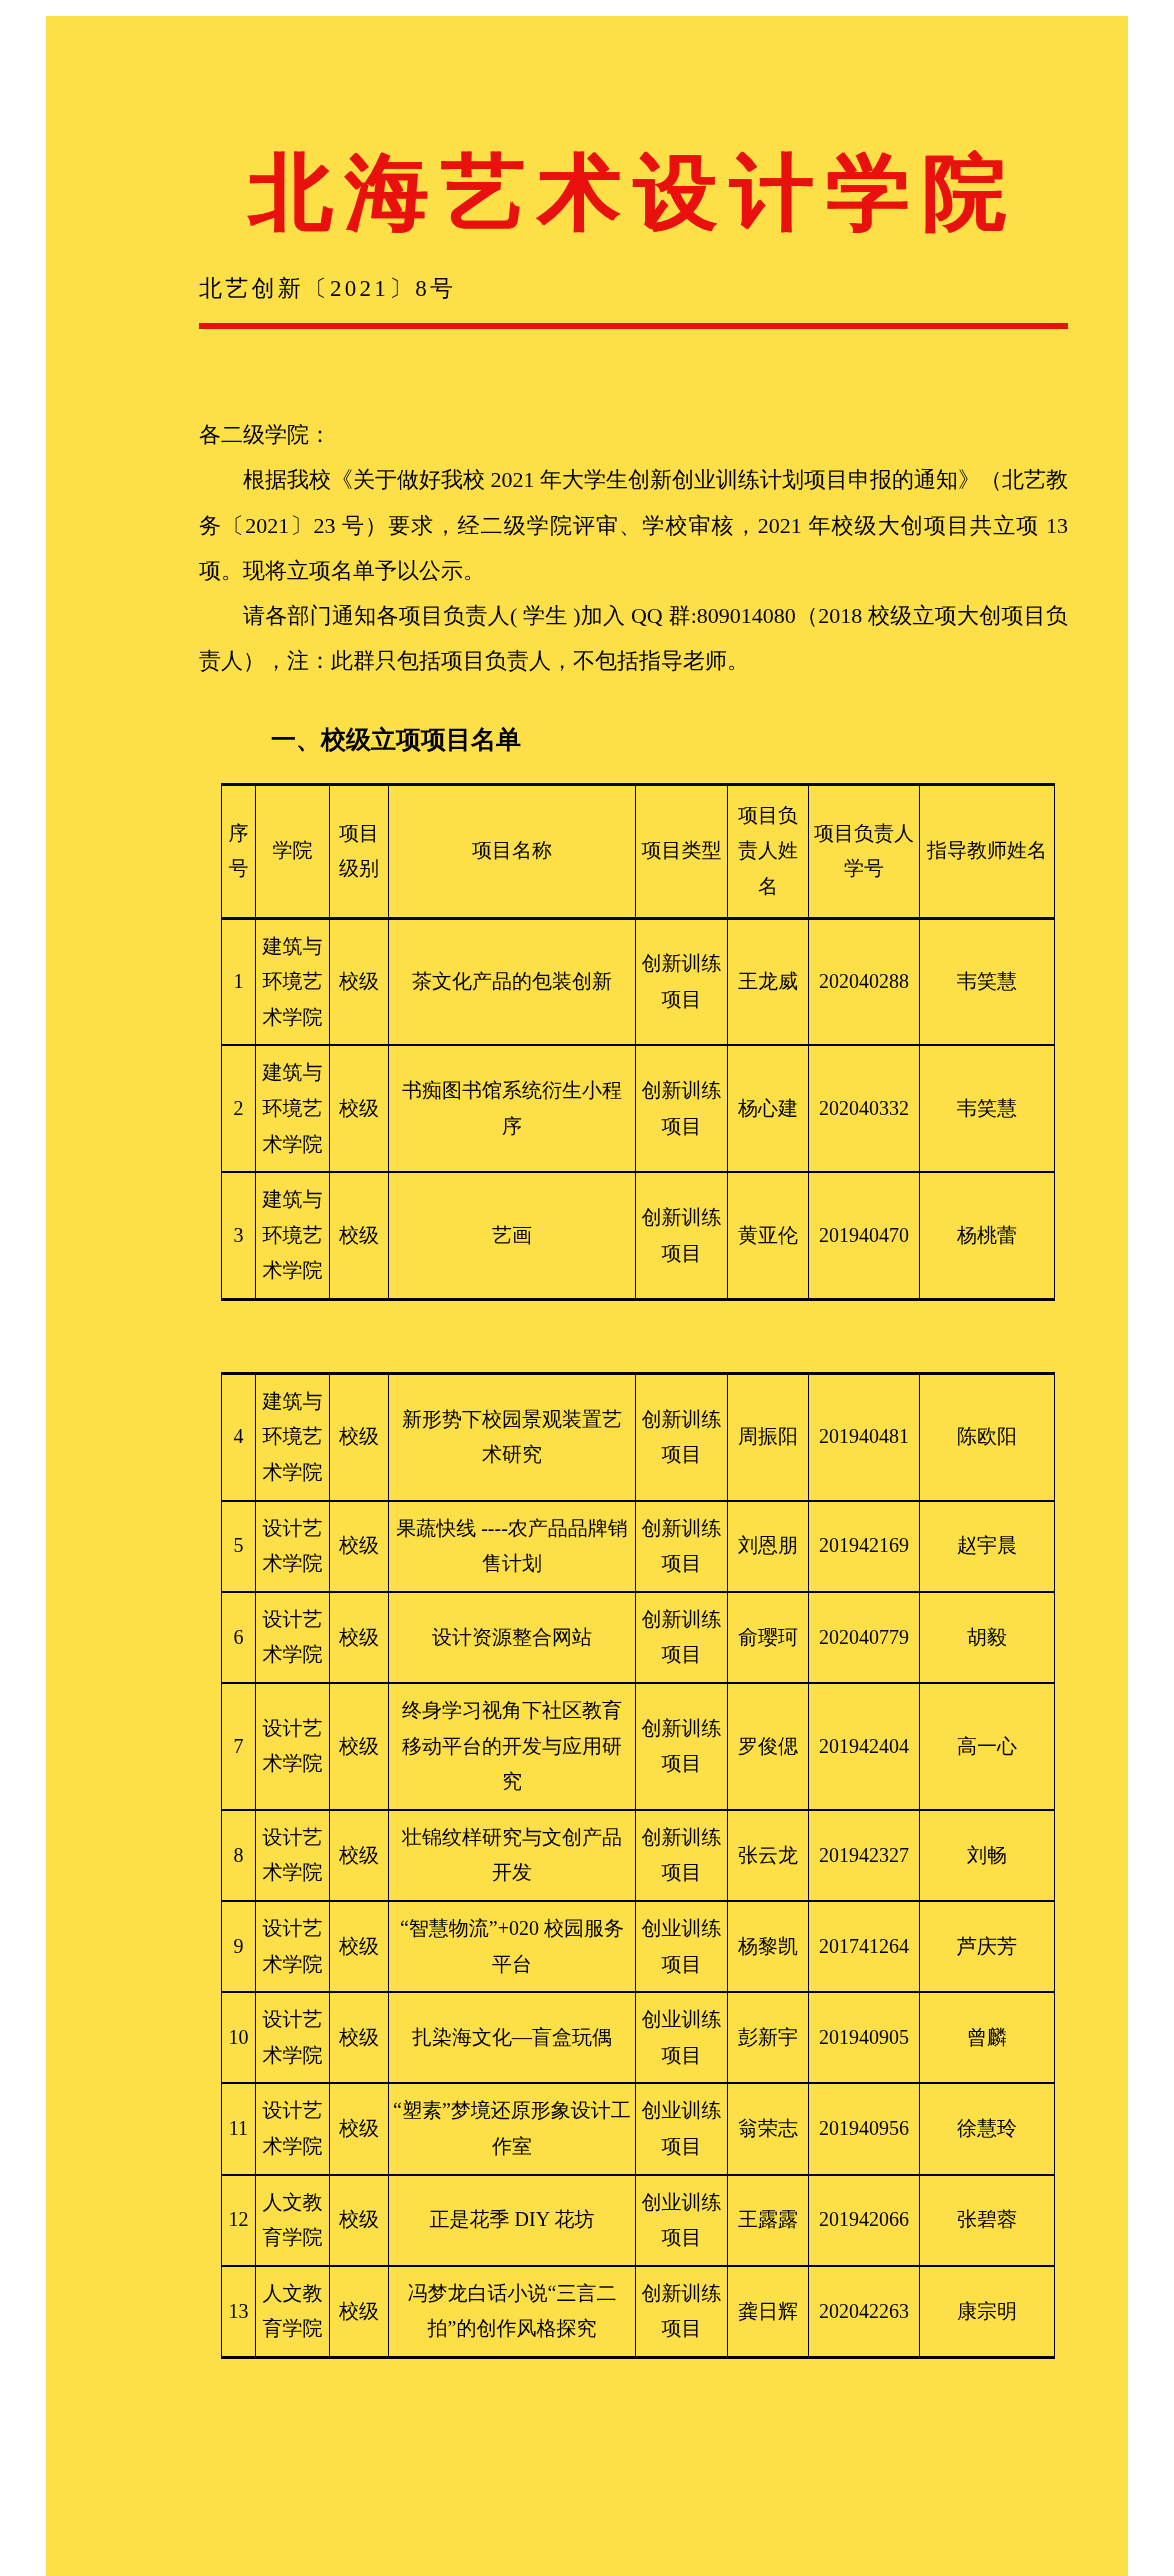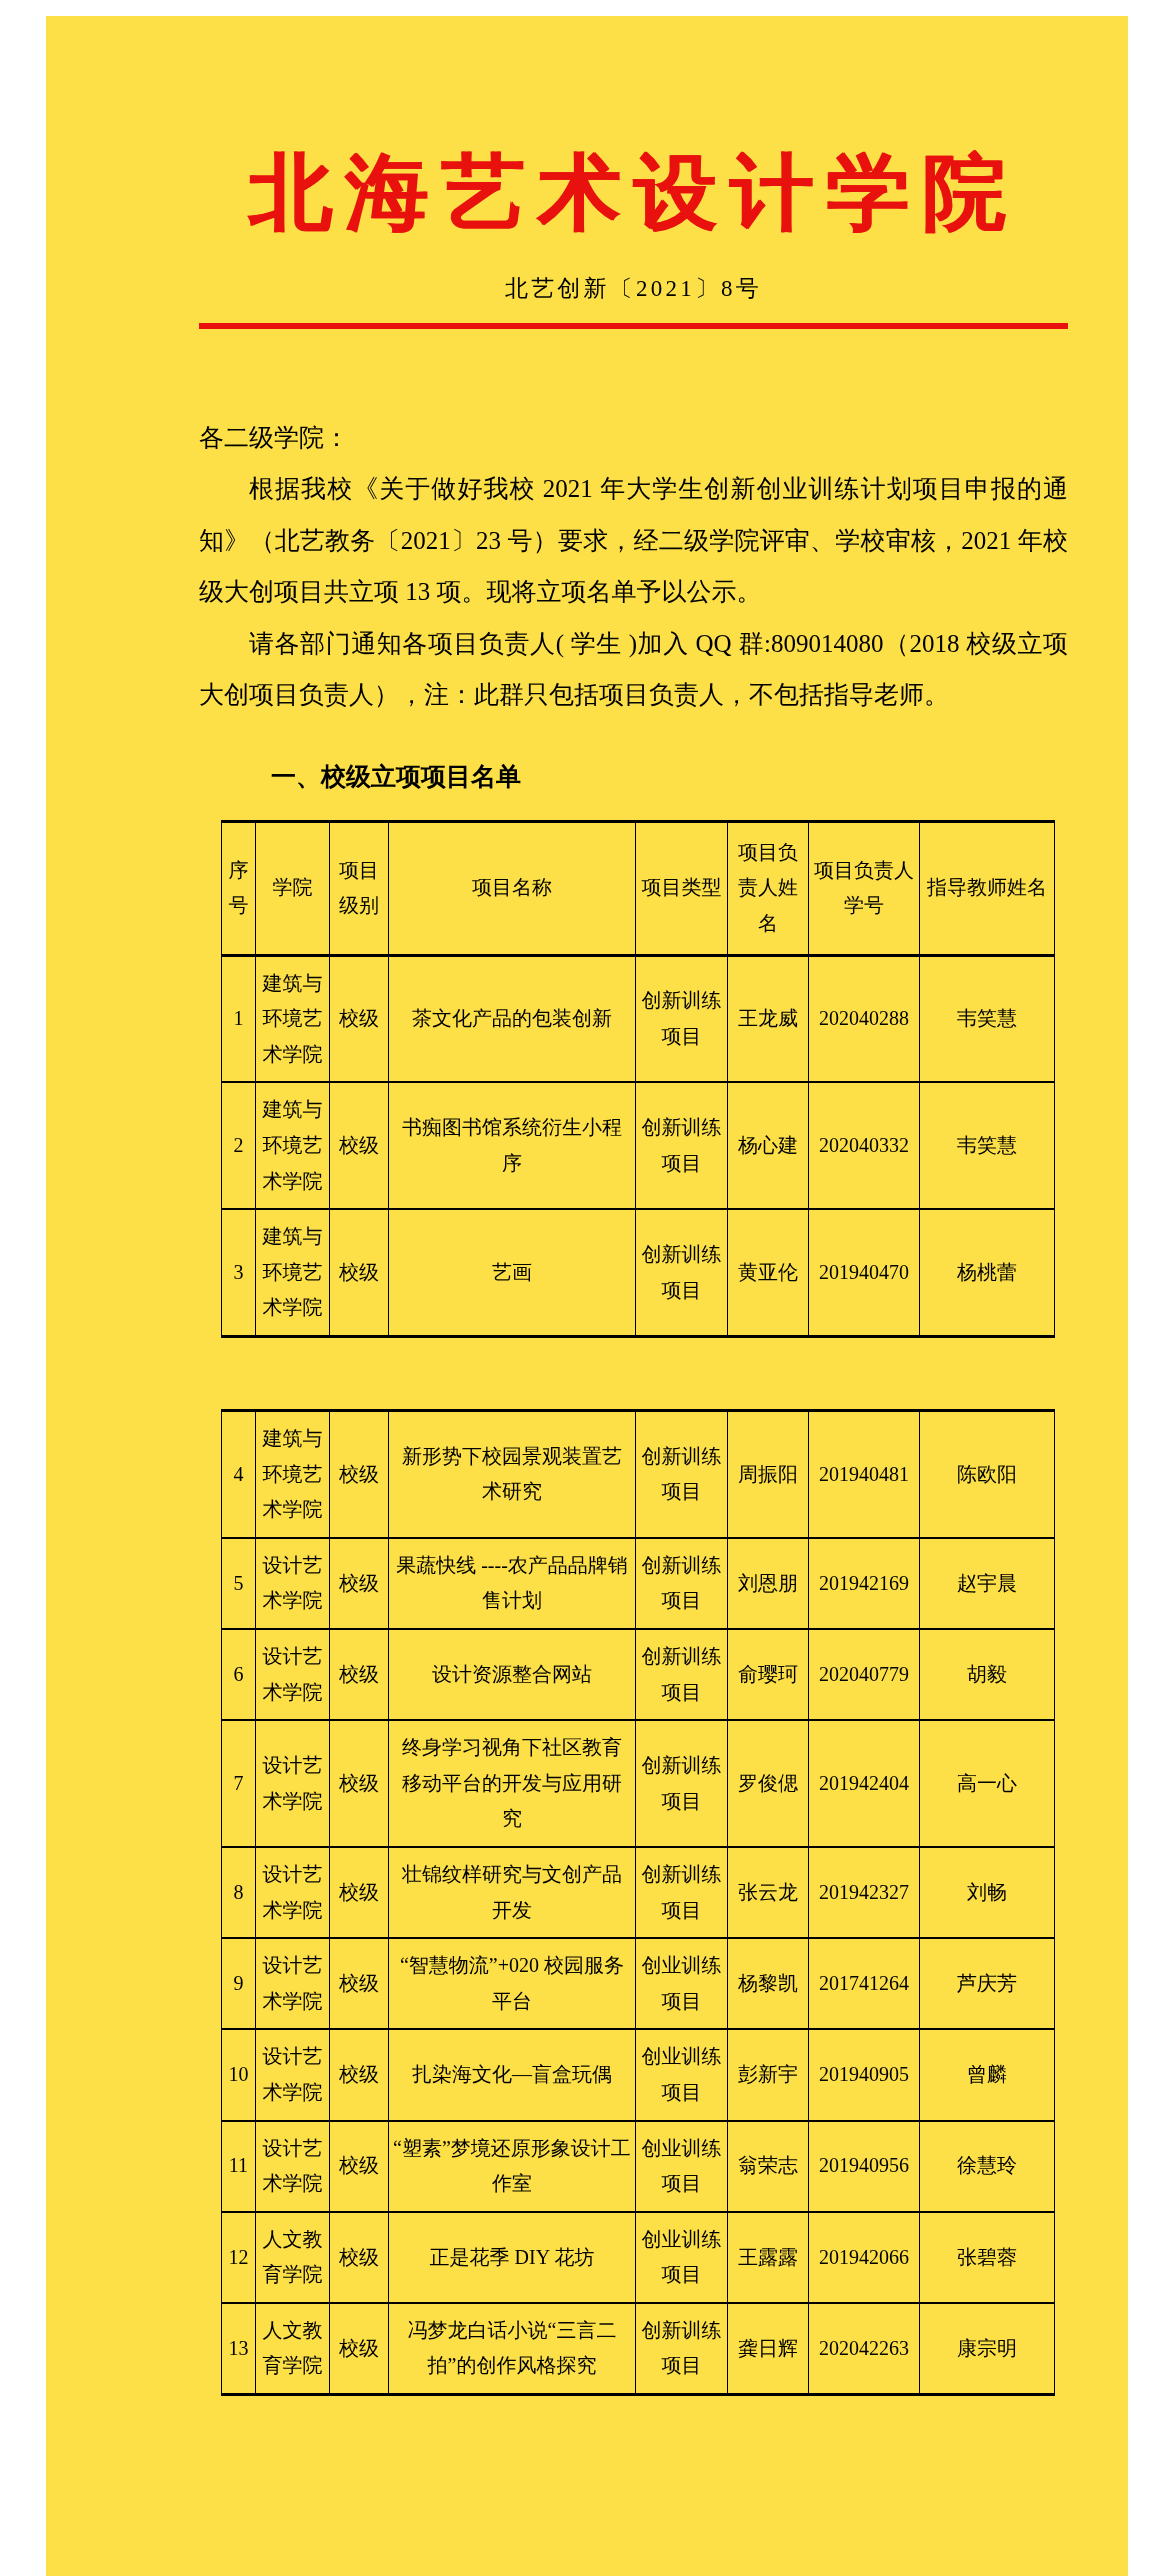--- a/index.html
+++ b/index.html
@@ -24,40 +24,39 @@
     color: var(--accent, #e8110d);
     font-size: 83px;
     font-weight: bold;
     letter-spacing: 0.16em;
     line-height: 1.3;
     text-shadow: 1.5px 0 currentColor;
     white-space: nowrap;
   }
   .doc-number {
     margin-top: 25px;
-    text-align: center;
     font-size: 23px;
     letter-spacing: 0.14em;
   }
   .red-rule {
     margin-top: 19px;
     height: 6px;
     background: var(--accent, #e8110d);
   }
   .notice-title {
     margin-top: 43px;
     text-align: center;
     font-size: 35px;
     font-weight: bold;
     line-height: 1.72;
     letter-spacing: 0.02em;
   }
   .body-block {
     margin-top: 83px;
-    font-size: 25px;
+    font-size: 22px;
     line-height: 2.06;
     text-align: justify;
   }
   .body-block p.indent { text-indent: 2em; }
   .section-heading {
     margin-top: 39px;
     margin-left: 22px;
     padding-left: 2em;
     font-size: 25px;
     font-weight: bold;

